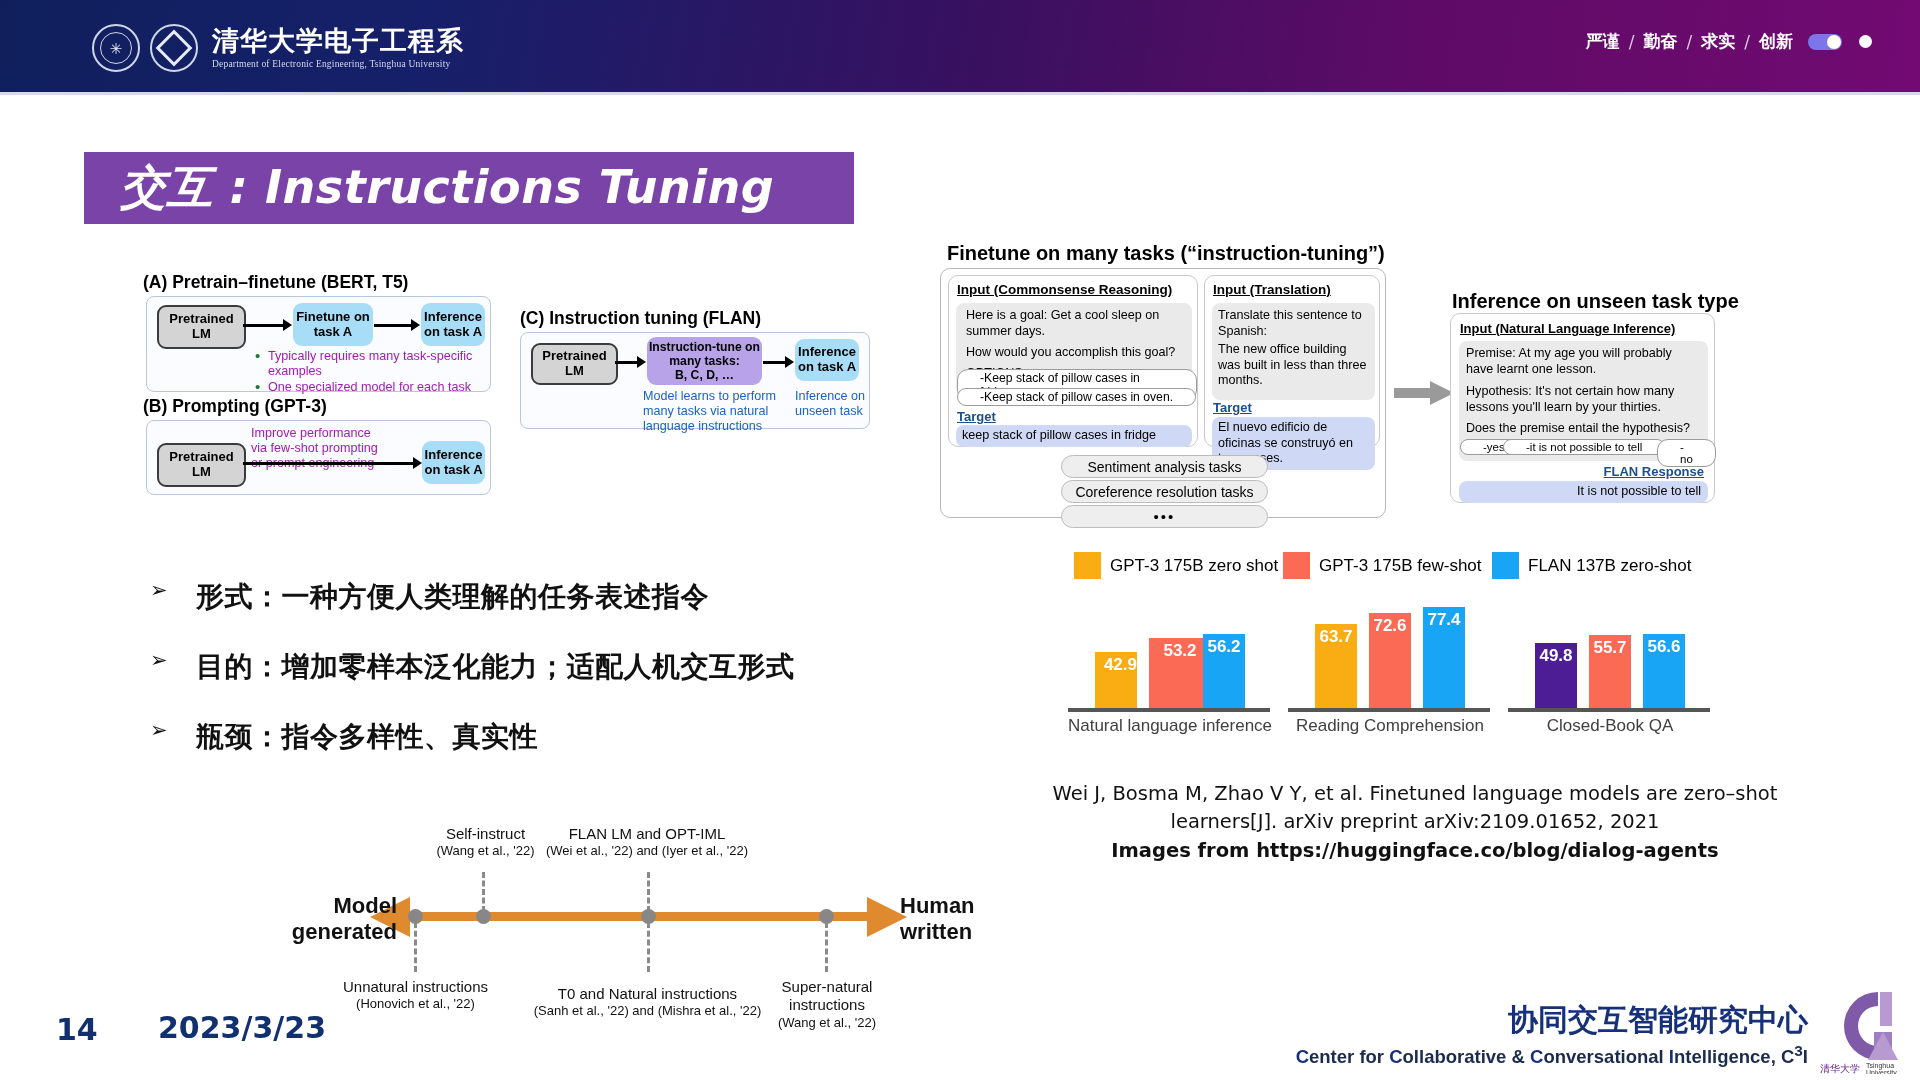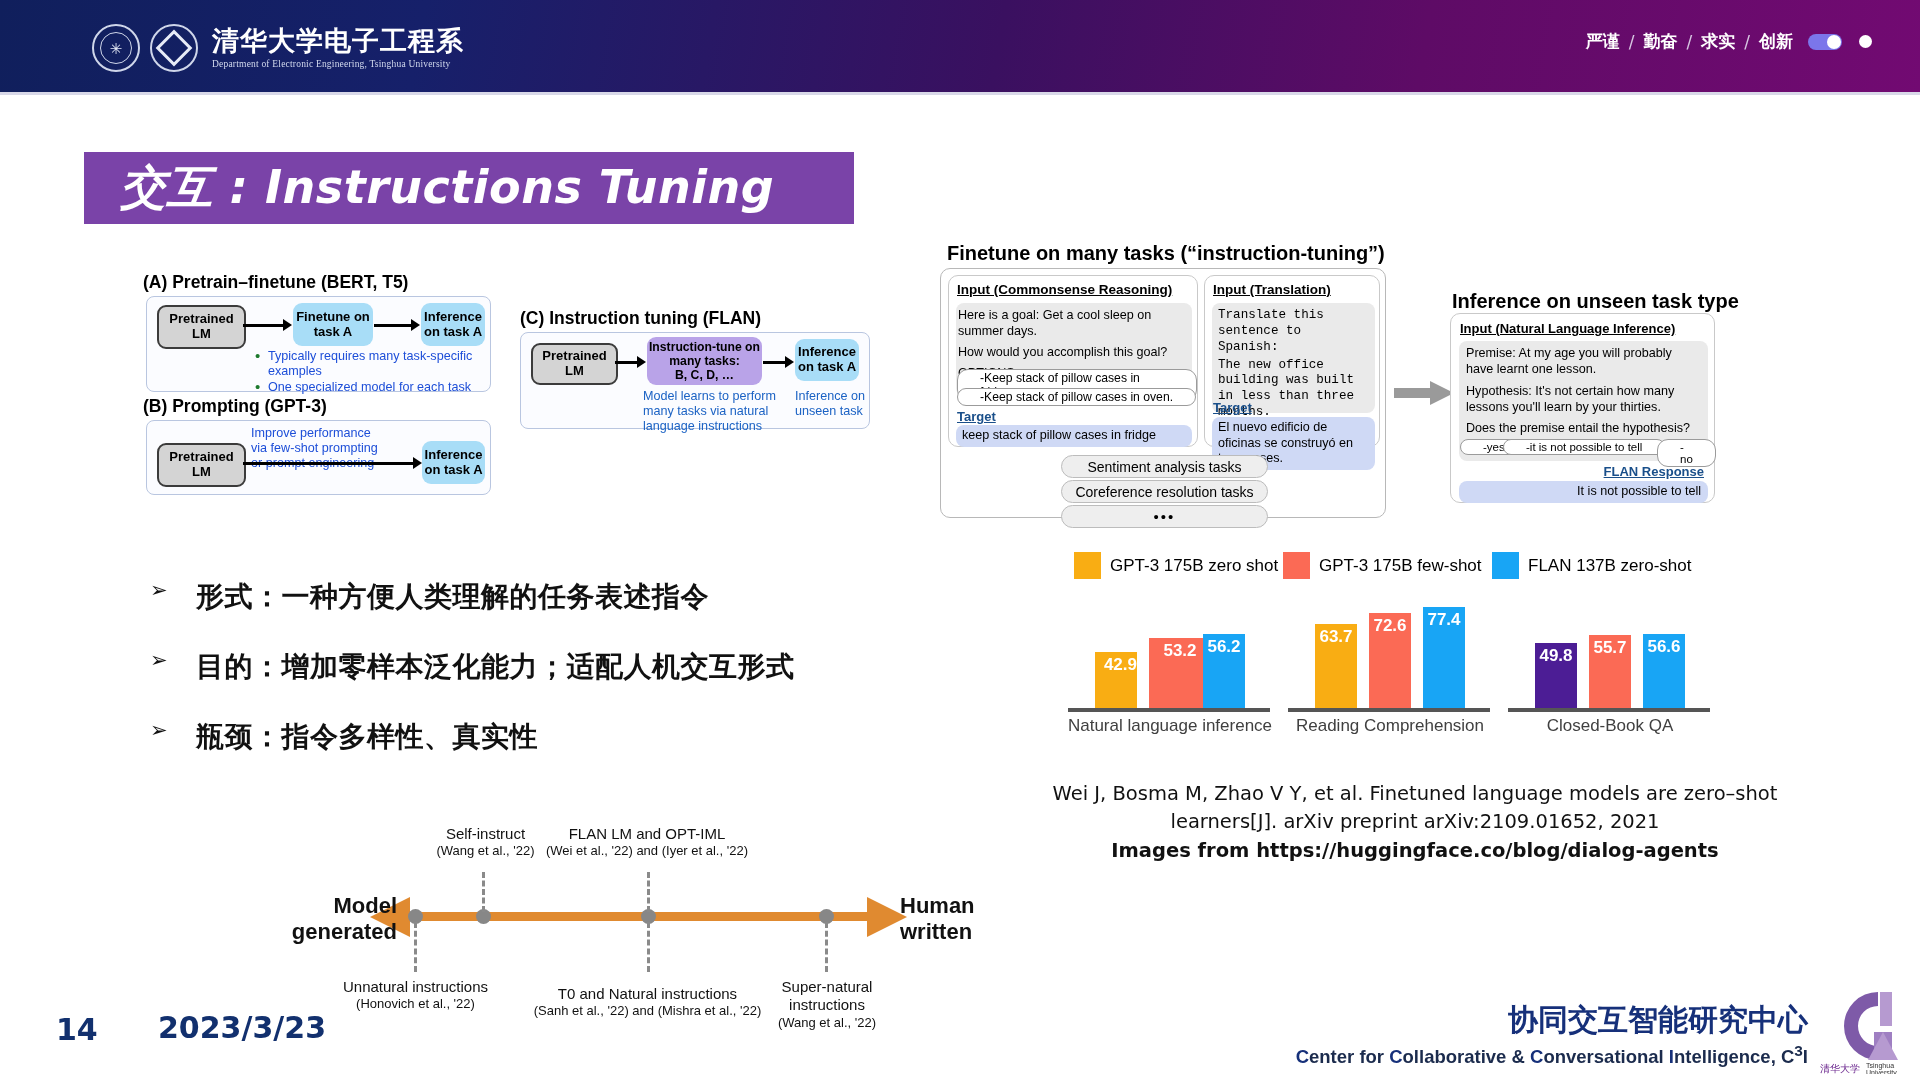--- a/index.html
+++ b/index.html
@@ -90,21 +90,21 @@
   .nodeBlue {
     background:#a8ddf7; border-radius:9px;
     font-size:13px; font-weight:bold; color:#000; text-align:center;
     display:flex; align-items:center; justify-content:center; line-height:1.15;
   }
   .nodePurple {
     background:#b9a3e8; border-radius:9px;
     font-size:13px; font-weight:bold; color:#000; text-align:center;
     display:flex; align-items:center; justify-content:center; line-height:1.15;
   }
-  .greenNote { color:#1d4ed8; font-size:12.6px; line-height:1.2; }
+  .greenNote { color:#a21caf; font-size:12.6px; line-height:1.2; }
   .blueNote  { color:#1b62c4; font-size:12.6px; line-height:1.2; }
   .arrowLine { position:absolute; height:3px; background:#000; }
   .arrowHead {
     position:absolute; width:0; height:0;
     border-top:6px solid transparent; border-bottom:6px solid transparent;
     border-left:9px solid #000;
   }
   .bulletGreen { position:relative; padding-left:13px; }
   .bulletGreen::before{ content:"•"; position:absolute; left:0; top:-2px; font-size:15px; color:#1d7a2e;}
 
@@ -264,34 +264,34 @@
 language instructions</div>
   <div class="blueNote" style="position:absolute;left:274px;top:56px;white-space:pre-line;width:75px;">Inference on
 unseen task</div>
 </div>
 
 <div class="flanTitle" style="position:absolute;left:947px;top:242px;">Finetune on many tasks (“instruction-tuning”)</div>
 <div class="flanBox" style="position:absolute;left:940px;top:268px;width:446px;height:250px;">
 
   <div class="cardBox" style="position:absolute;left:7px;top:6px;width:250px;height:172px;">
     <div class="cardHdr" style="position:absolute;left:8px;top:6px;">Input (Commonsense Reasoning)</div>
-    <div class="grayBody" style="position:absolute;left:7px;top:27px;width:236px;height:93px;padding:5px 2px;box-sizing:border-box;">
+    <div class="grayBody" style="position:absolute;left:7px;top:27px;width:236px;height:93px;padding:5px 10px;box-sizing:border-box;">
       <div>Here is a goal: Get a cool sleep on summer days.</div>
       <div style="margin-top:5px;">How would you accomplish this goal?</div>
       <div style="margin-top:5px;">OPTIONS:</div>
     </div>
     <div class="pill" style="position:absolute;left:8px;top:93px;">-Keep stack of pillow cases in fridge.</div>
     <div class="pill" style="position:absolute;left:8px;top:112px;">-Keep stack of pillow cases in oven.</div>
     <div class="tgtLabel" style="position:absolute;left:8px;top:133px;">Target</div>
     <div class="blueBody" style="position:absolute;left:7px;top:149px;width:236px;padding:3px 6px;box-sizing:border-box;">keep stack of pillow cases in fridge</div>
   </div>
 
   <div class="cardBox" style="position:absolute;left:263px;top:6px;width:176px;height:172px;">
     <div class="cardHdr" style="position:absolute;left:8px;top:6px;">Input (Translation)</div>
-    <div class="grayBody" style="position:absolute;left:7px;top:27px;width:163px;height:110px;padding:5px 6px;box-sizing:border-box;font-family:Liberation Mono, monospace;">
+    <div class="grayBody" style="position:absolute;left:7px;top:27px;width:163px;height:97px;padding:5px 6px;box-sizing:border-box;">
       <div>Translate this sentence to Spanish:</div>
       <div style="margin-top:2px;">The new office building was built in less than three months.</div>
     </div>
     <div class="tgtLabel" style="position:absolute;left:8px;top:124px;">Target</div>
     <div class="blueBody" style="position:absolute;left:7px;top:141px;width:163px;padding:3px 6px;box-sizing:border-box;">El nuevo edificio de oficinas se construyó en tres meses.</div>
   </div>
 
   <div class="pillGray" style="position:absolute;left:120px;top:186px;width:205px;height:21px;">Sentiment analysis tasks</div>
   <div class="pillGray" style="position:absolute;left:120px;top:211px;width:205px;height:21px;">Coreference resolution tasks</div>
   <div class="pillGray" style="position:absolute;left:120px;top:236px;width:205px;height:21px;letter-spacing:2px;font-size:15px;">•••</div>

